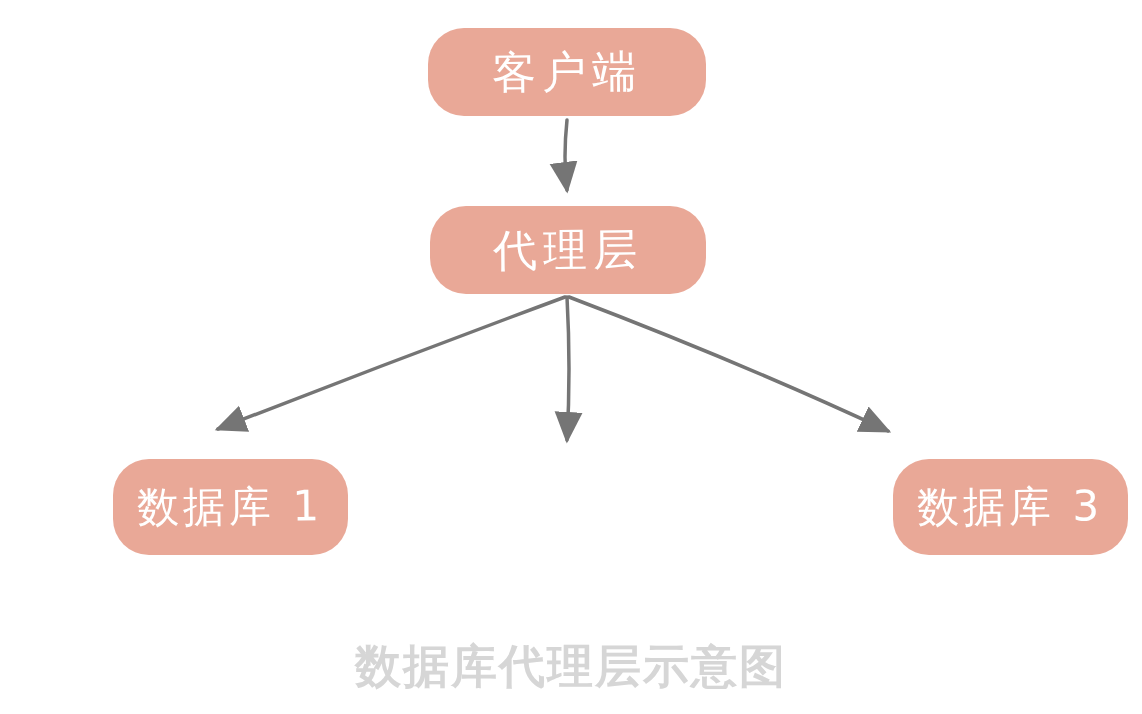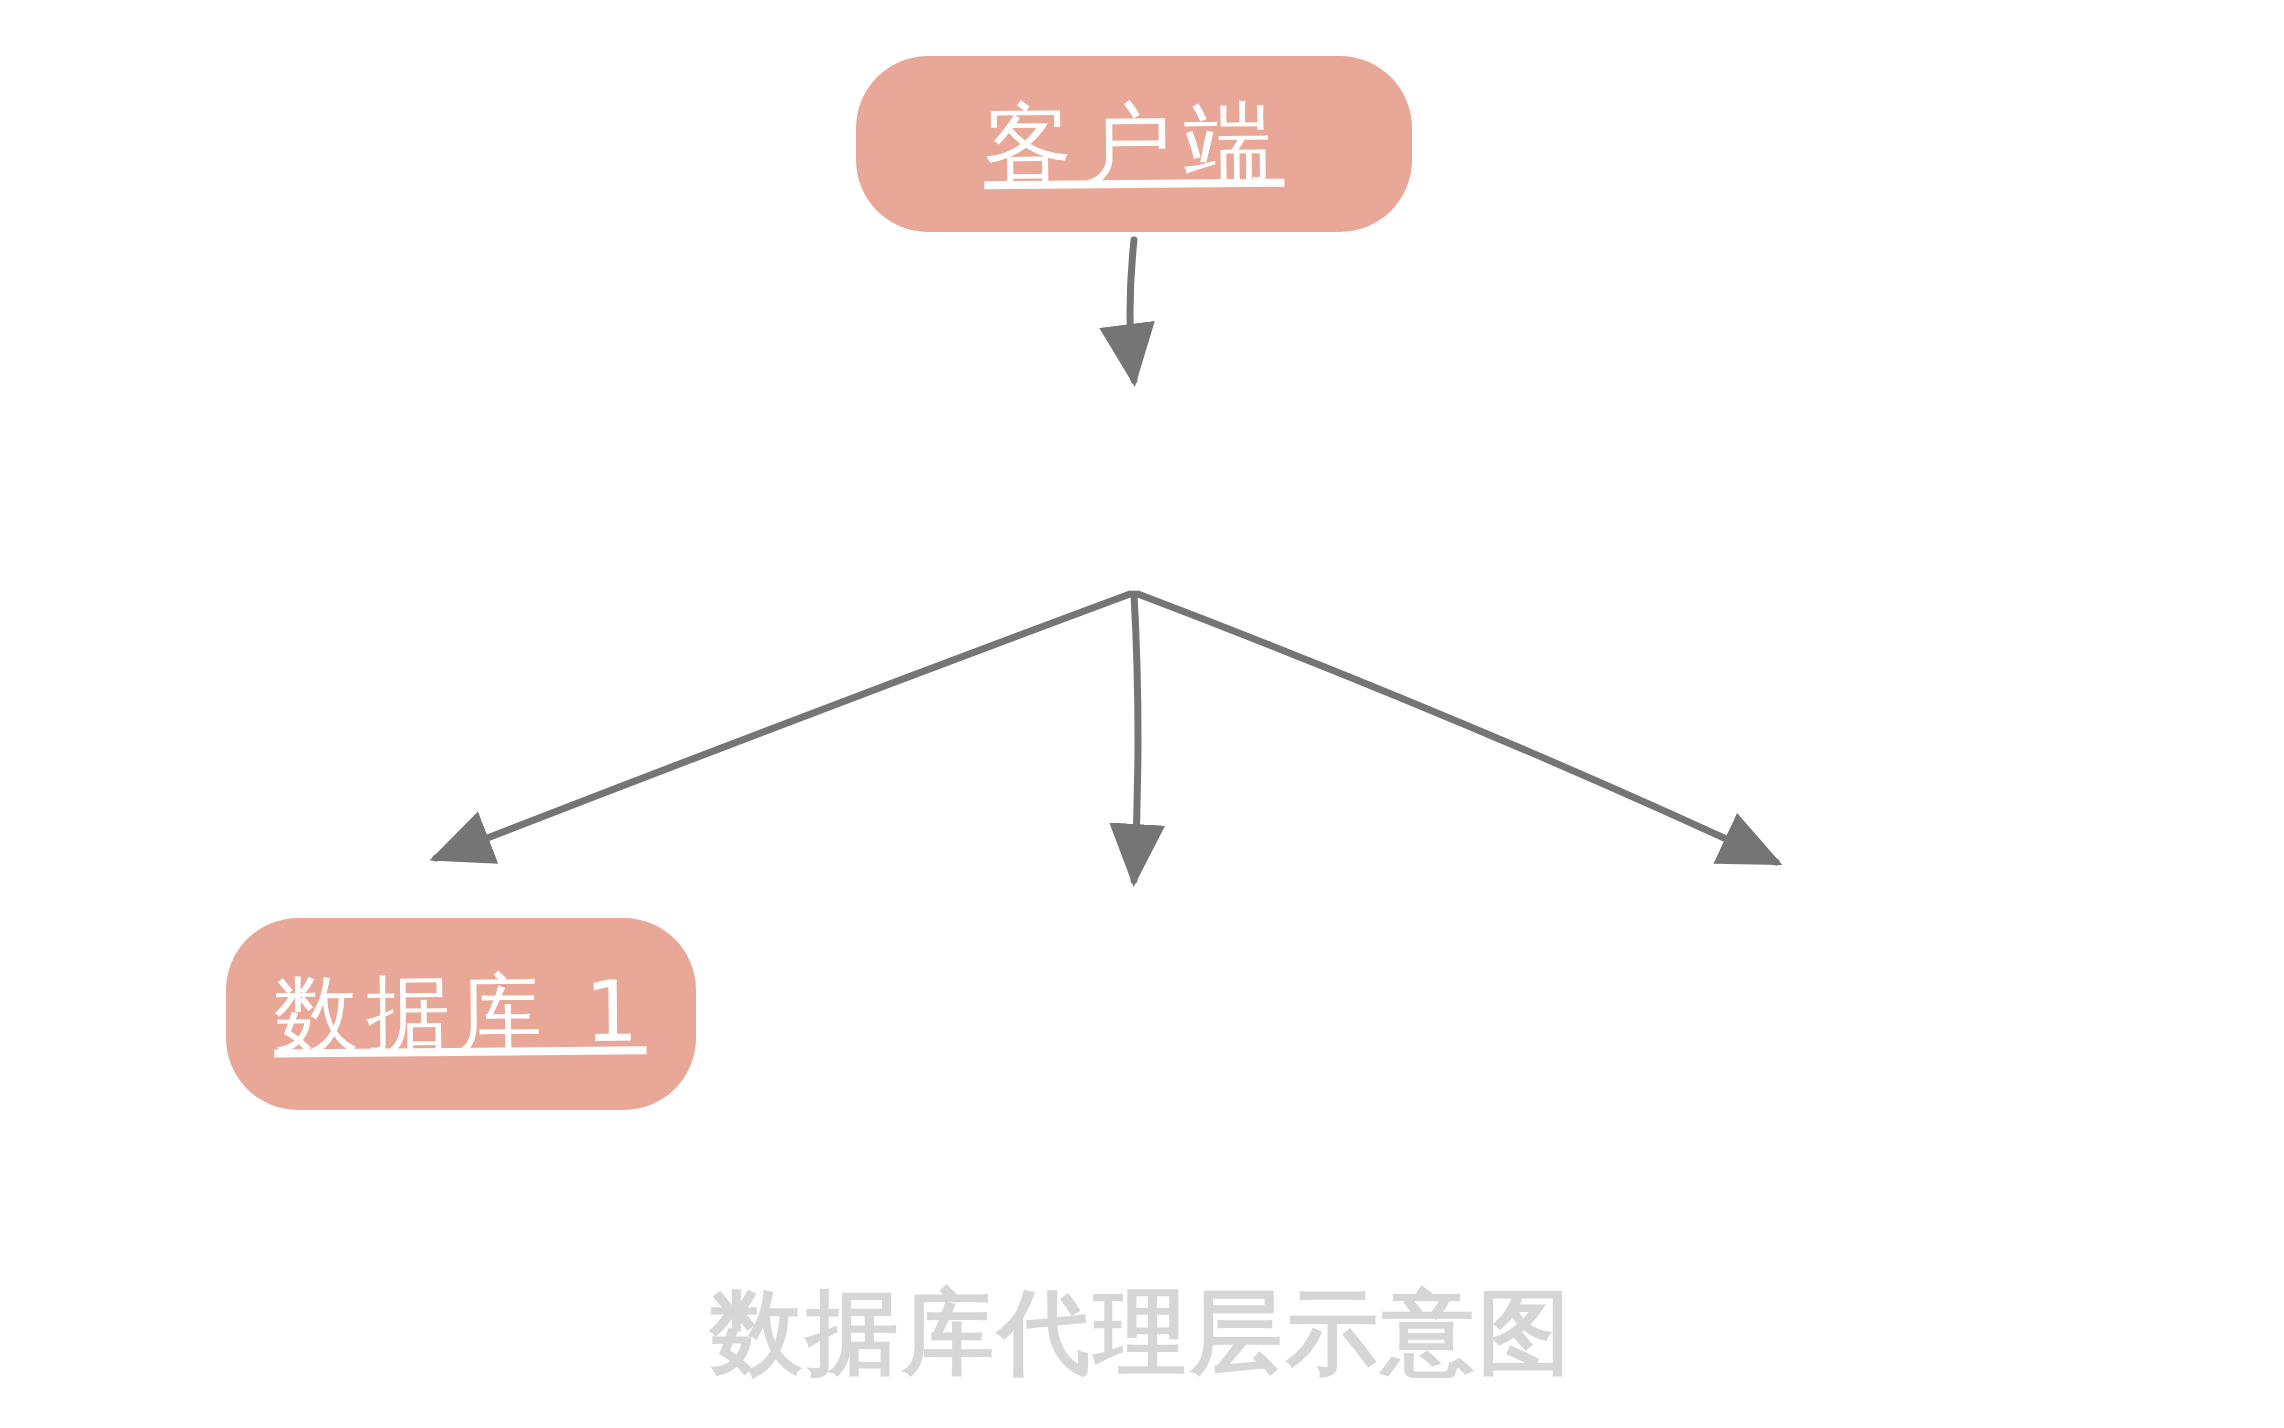--- a/index.html
+++ b/index.html
@@ -38,21 +38,20 @@
   .node {
     position: absolute;
     background: var(--node-fill);
     border-radius: 36px;
     display: flex;
     align-items: center;
     justify-content: center;
     color: var(--node-text);
     letter-spacing: 6px;
     text-align: right;
-    text-decoration: underline;
   }
   .node .label {
     white-space: nowrap;
     transform: rotate(-0.5deg);
   }
 
   .node-client { left: 428px; top: 28px;  width: 278px; height: 88px; font-size: 44px; }
   .node-proxy  { left: 430px; top: 206px; width: 276px; height: 88px; font-size: 44px; }
   .node-db     { top: 459px; width: 235px; height: 96px; font-size: 42px; letter-spacing: 4px; margin-left: 46px; }
   .node-db1 { left: 67px; }
@@ -84,22 +83,28 @@
     <path class="edge" d="M 567 120 Q 563 158 567 190" marker-end="url(#head)"></path>
     <path class="edge" d="M 565 297 Q 390 362 218 429" marker-end="url(#head)"></path>
     <path class="edge" d="M 567 297 Q 571 370 567 440" marker-end="url(#head)"></path>
     <path class="edge" d="M 569 297 Q 740 362 888 431" marker-end="url(#head)"></path>
   </svg>
 
   <div class="node node-client">
     <span class="label">客户端</span>
   </div>
 
+  <div class="node node-proxy">
+    <span class="label">代理层</span>
+  </div>
 
   <div class="node node-db node-db1">
     <span class="label">数据库 1</span>
   </div>
 
 
+  <div class="node node-db node-db3">
+    <span class="label">数据库 3</span>
+  </div>
 
   <div class="caption">数据库代理层示意图</div>
 
 </div>
 
 </body></html>

